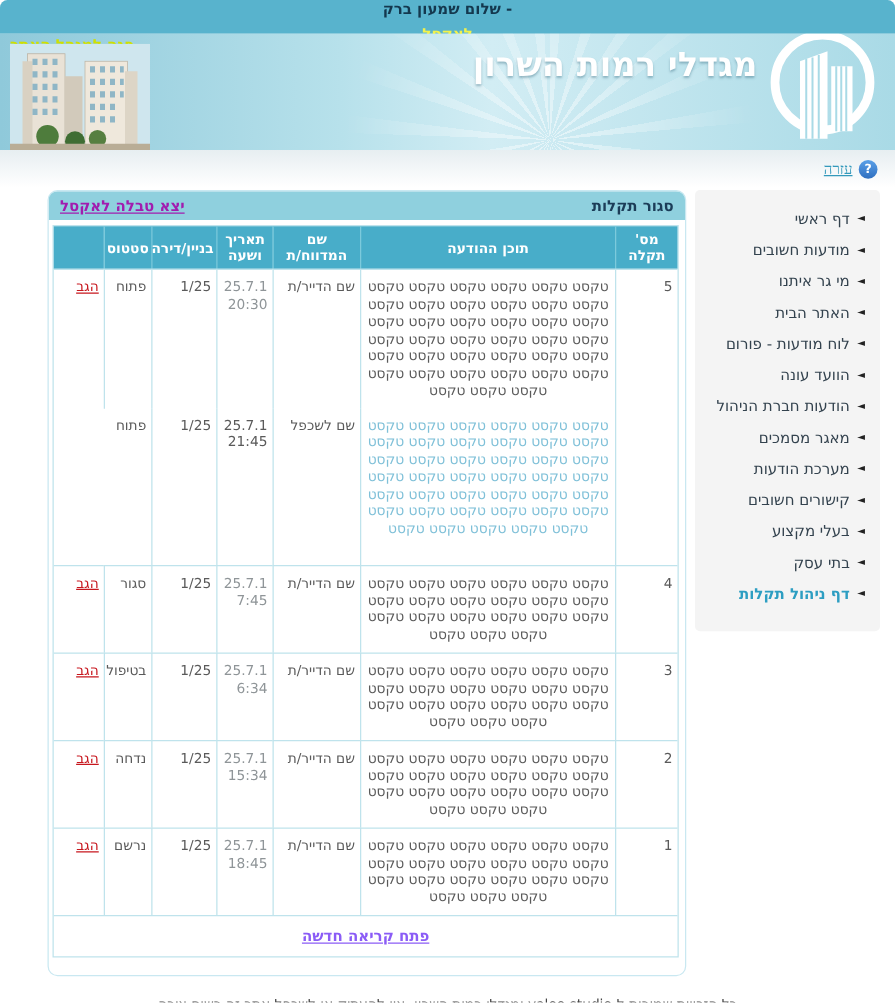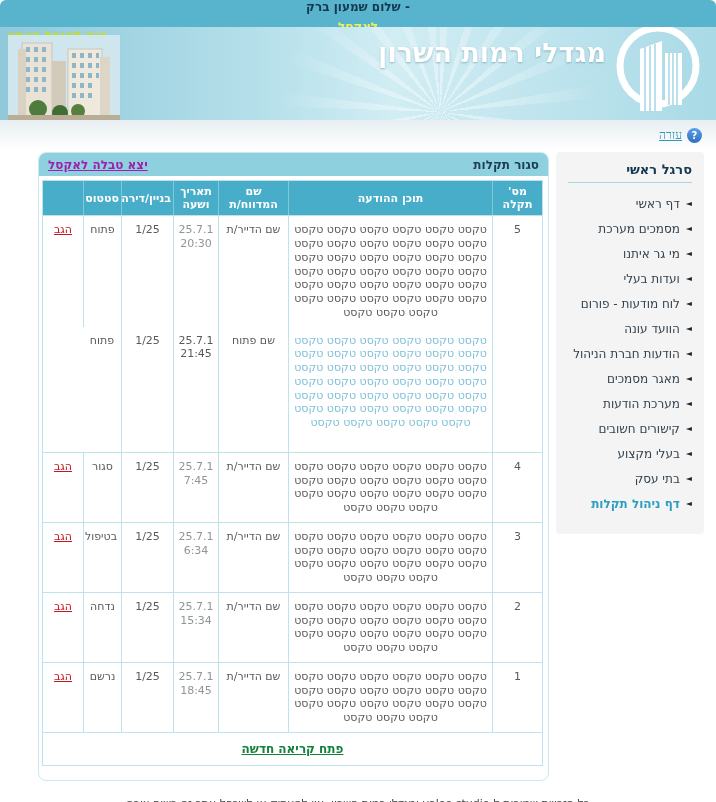--- a/index.html
+++ b/index.html
@@ -87,31 +87,31 @@
   table.faults { width:100%; border-collapse:separate; border-spacing:0; table-layout:fixed;
     border:1px solid #bfe3ec; }
   table.faults th {
     background:#48adc9; color:#fff; font-size:11px; font-weight:bold;
     padding:4px 2px; border-left:1px solid #7ccadc; text-align:center; line-height:1.2;
   }
   table.faults th:last-child { border-left:0; }
   table.faults td {
     vertical-align:top; font-size:11px; color:#5a5a5a;
     border-left:1px solid #bfe3ec; border-top:1px solid #bfe3ec;
-    padding:7px 4px; text-align:center; line-height:1.25;
+    padding:7px 4px; line-height:1.25;
   }
   table.faults td:last-child { border-left:0; }
   table.faults tr.cont td { border-top:0; padding-bottom:22px; }
   td.msg-cell { text-align:center; padding:8px 8px;margin-top:21px; }
   .date-val { display:block; color:#8f9598; }
   .blue td, td.blue { color:#3ba2c6; }
   tr.cont .msg-cell { color:#7fc0d8; }
   .reply-link { color:#c7171e; text-decoration:underline; cursor:pointer; }
   tr.newcall td { text-align:center; padding:9px 4px 8px; }
-  .newcall-link { font-size:12px; font-weight:bold; color:#15803d; text-decoration:underline; cursor:pointer;text-align:right; }
+  .newcall-link { font-size:12px; font-weight:bold; color:#8b5cf6; text-decoration:underline; cursor:pointer;text-align:right; }
   
   .footer { margin-top:12px; }
   .copyright { text-align:center; font-size:11px; color:#444; padding:4px 10px 8px; }
 </style>
 </head>
 <body>
 
 <div class="topbar">
   <span>שלום שמעון ברק -</span>
   <a>לאקסל</a>
@@ -198,36 +198,35 @@
 <div class="subheader">
   <span class="help-link">
     <span class="help-icon">?</span>
     <span class="help-label">עזרה</span>
   </span>
 </div>
 
 <div class="content">
 
   <div class="sidebar">
-    <div class="sidebar-title">סרגל ראשי</div>
     <div class="sidebar-item">
       <span class="bullet">◄</span>
       <span>דף ראשי</span>
     </div>
     <div class="sidebar-item">
       <span class="bullet">◄</span>
-      <span>מסמכים מערכת</span>
+      <span>מודעות חשובים</span>
     </div>
     <div class="sidebar-item">
       <span class="bullet">◄</span>
       <span>מי גר איתנו</span>
     </div>
     <div class="sidebar-item">
       <span class="bullet">◄</span>
-      <span>ועדות בעלי</span>
+      <span>האתר הבית</span>
     </div>
     <div class="sidebar-item">
       <span class="bullet">◄</span>
       <span>לוח מודעות - פורום</span>
     </div>
     <div class="sidebar-item">
       <span class="bullet">◄</span>
       <span>הוועד עונה</span>
     </div>
     <div class="sidebar-item">
@@ -299,21 +298,21 @@
             </td>
             <td>1/25</td>
             <td>פתוח</td>
             <td rowspan="2">
               <a class="reply-link">הגב</a>
             </td>
           </tr>
 
           <tr class="cont blue">
             <td class="msg-cell blue">טקסט טקסט טקסט טקסט טקסט טקסט טקסט טקסט טקסט טקסט טקסט טקסט טקסט טקסט טקסט טקסט טקסט טקסט טקסט טקסט טקסט טקסט טקסט טקסט טקסט טקסט טקסט טקסט טקסט טקסט טקסט טקסט טקסט טקסט טקסט טקסט טקסט טקסט טקסט טקסט טקסט</td>
-            <td class="blue">שם פתוח</td>
+            <td class="blue">שם לשכפל</td>
             <td class="blue">
               <span class="date-val blue" style="color:inherit">25.7.1</span>
               <span class="date-val blue" style="color:inherit">21:45</span>
             </td>
             <td class="blue">1/25</td>
             <td class="blue">פתוח</td>
           </tr>
 
           <tr>
             <td>4</td>

